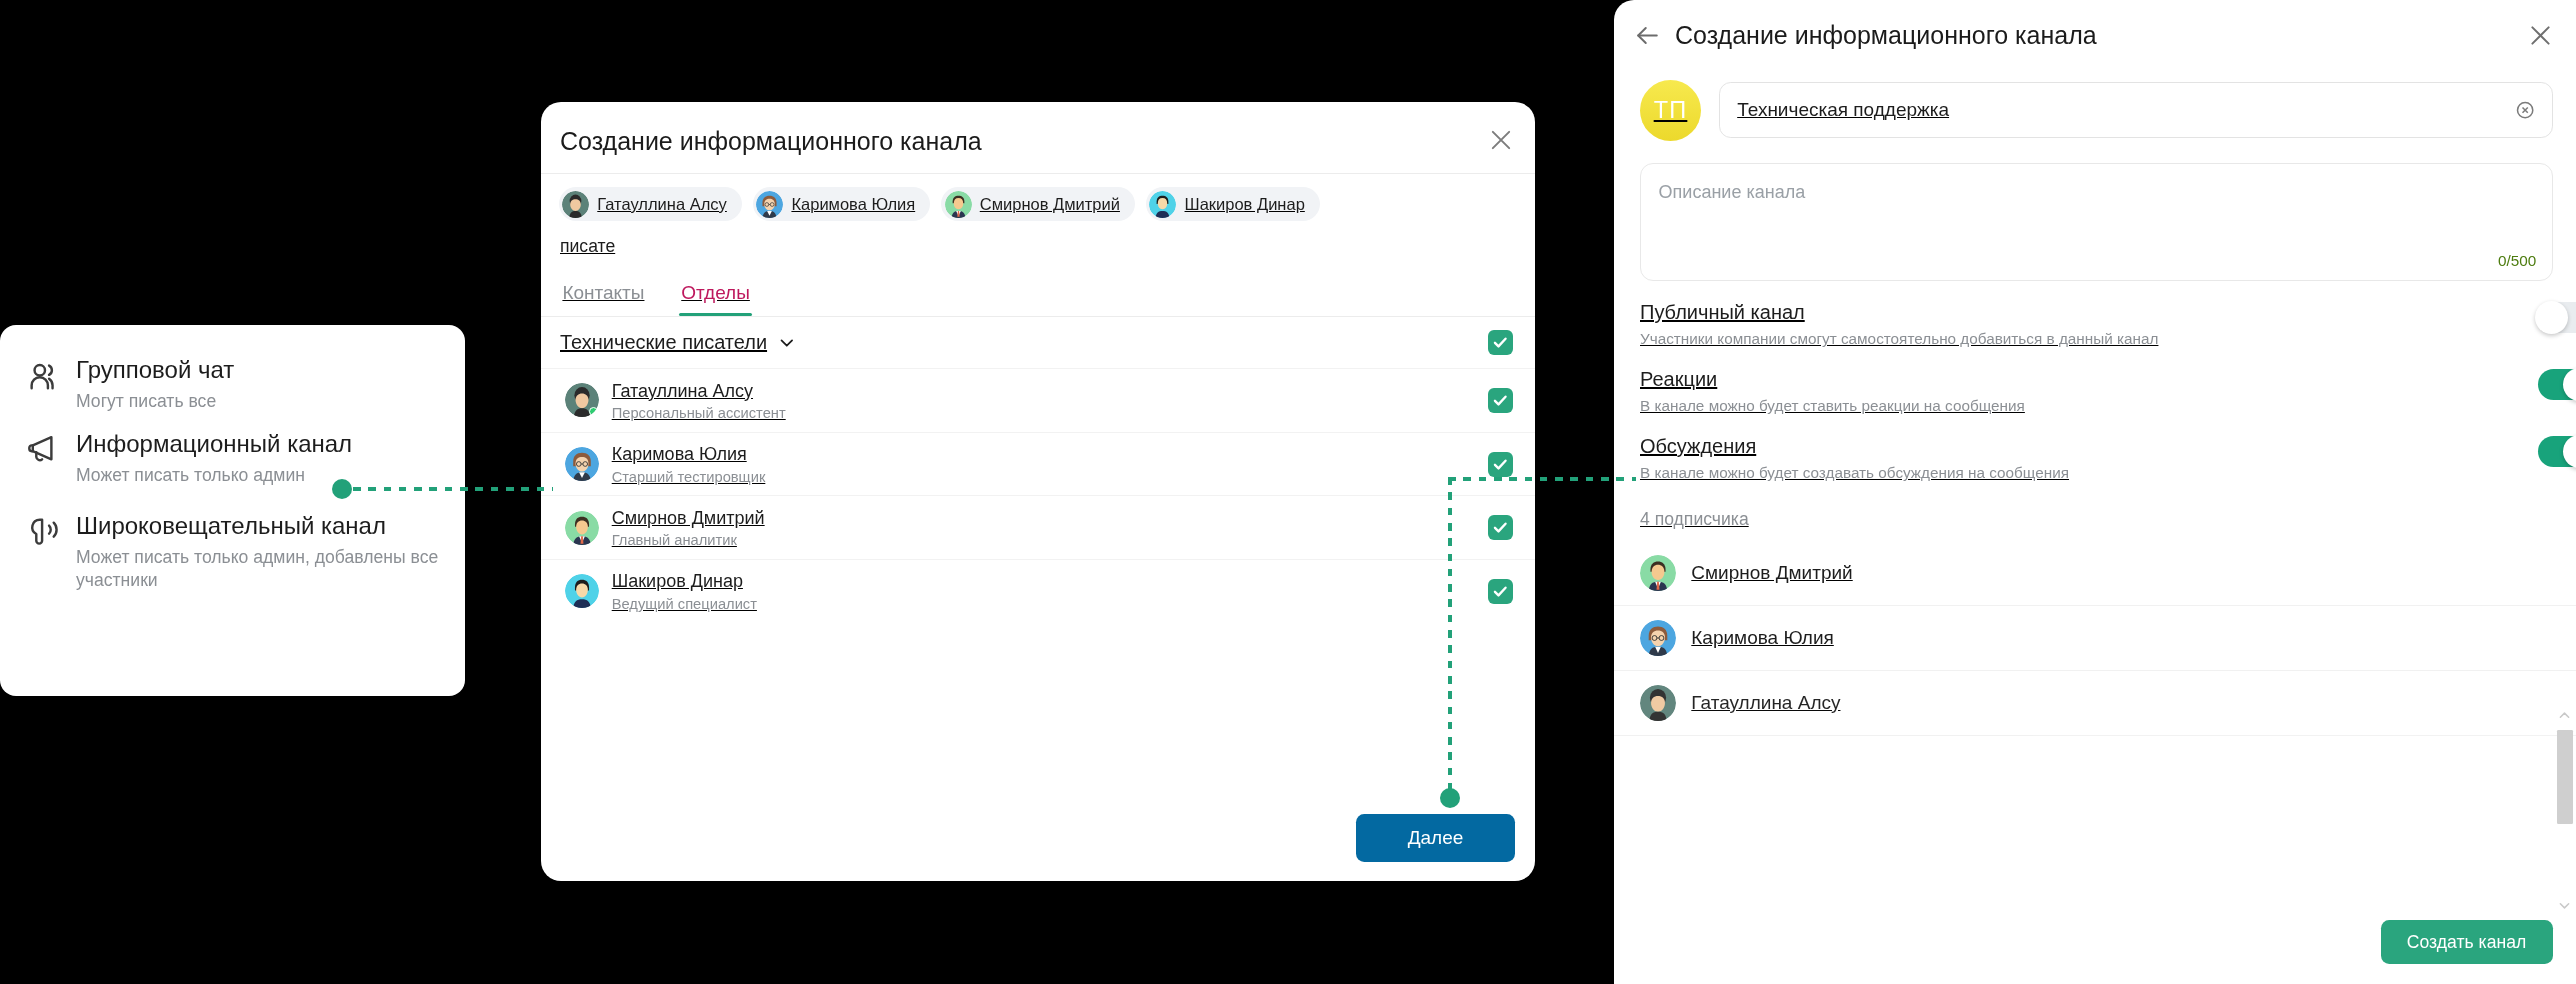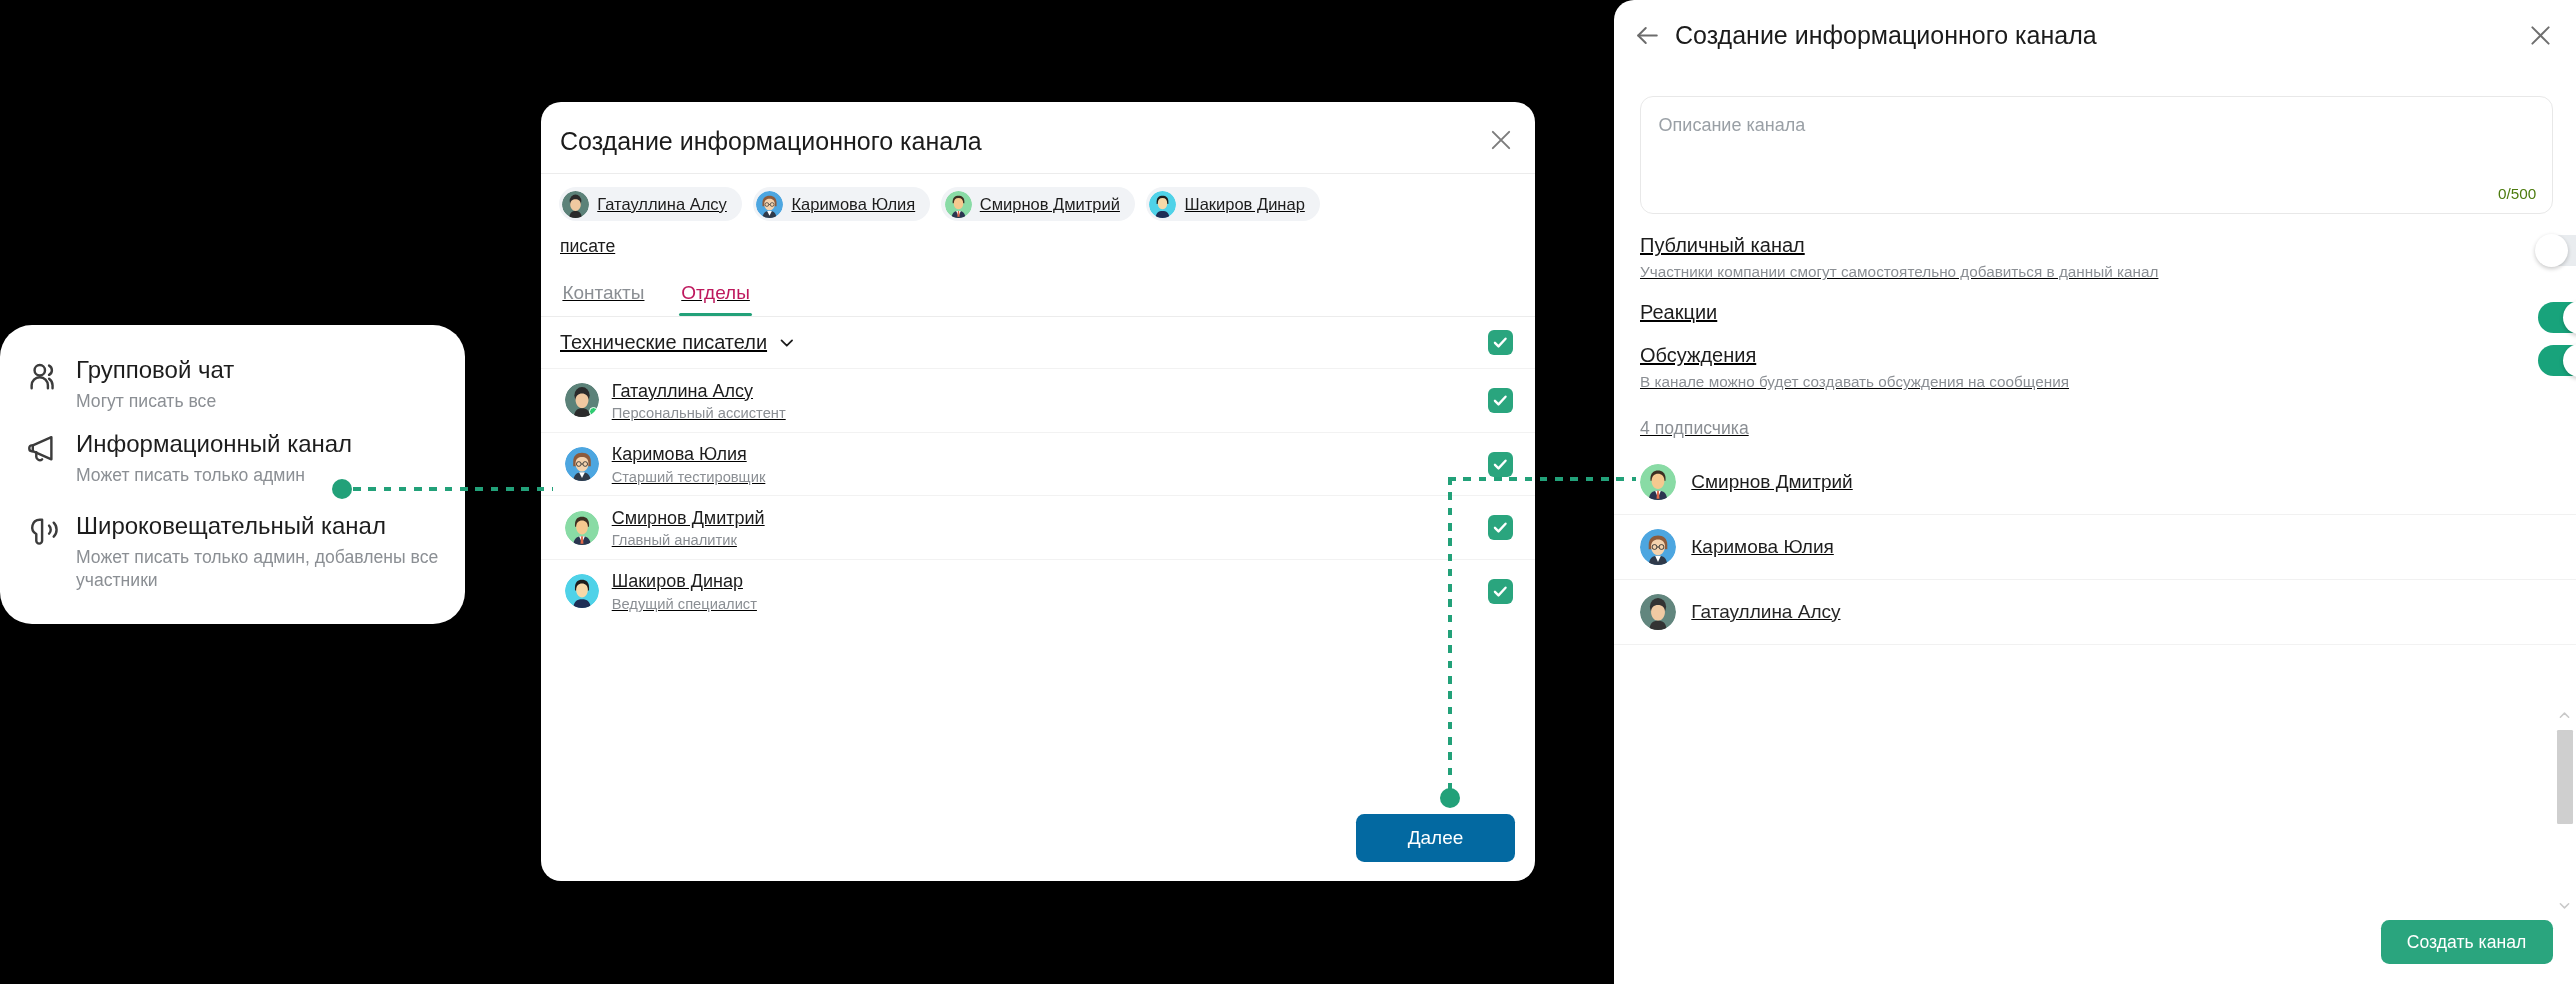--- a/index.html
+++ b/index.html
@@ -12,22 +12,22 @@
   .stage { position: relative; width: 2576px; height: 985px; }
 
   
   .card { position: absolute; background: #fff; border-radius: 20px;
           box-shadow: 0 3.5px 20px rgba(0,0,0,.22); overflow: hidden; text-decoration: underline; }
   .avatar { border-radius: 50%; flex: none; position: relative;
             overflow: hidden; display: block; }
   .avatar svg { display: block; width: 100%; height: 100%; }
 
   
-  #left-card { left: 0px; top: 325px; width: 465px; height: 299px;
-               border-radius: 32px; }
+  #left-card { left: 0px; top: 325px; width: 465px; height: 371px;
+               border-radius: 16px; }
   .lc-item { position: absolute; left: 27px; }
   .lc-icon { position: absolute; left: 0; top: 2.4px; width: 36px; height: 36px; }
   .lc-icon svg { width: 36px; height: 36px; display:block; stroke:#3c3c3c;
                  fill:none; stroke-width:4.2; stroke-linecap:round; stroke-linejoin:round; }
   .lc-title { margin-left: 49px; font-size: 24px; color: #1d1d1d; line-height: 1.2;
               font-weight: 400; white-space: nowrap; }
   .lc-sub { margin-left: 49px; font-size: 17.6px; color: #8b8f94; line-height: 1.33;
             margin-top: 5.3px; max-width: 388px; }
 
   
@@ -386,36 +386,49 @@
           </svg>
       </span>
       <div class="rp-title">Создание информационного канала</div>
       <span class="rp-close">
         <svg viewBox="0 0 50 50">
             <path d="M11 11 39 39M39 11 11 39"></path>
           </svg>
       </span>
     </div>
 
+    <div class="name-row">
+      <div class="ch-avatar">ТП</div>
+      <div class="name-input">
+        <input value="Техническая поддержка" style="">
+        <span class="clr-btn">
+          <svg viewBox="0 0 38 38">
+              <circle cx="19" cy="19" r="13"></circle>
+              <path d="M14.5 14.5l9 9M23.5 14.5l-9 9"></path>
+            </svg>
+        </span>
+      </div>
+    </div>
 
     <div class="desc-box">
       <div class="desc-ph">Описание канала</div>
       <div class="desc-count">0/500</div>
     </div>
 
     <div class="setting">
       <div class="set-title">Публичный канал</div>
       <div class="set-sub">Участники компании смогут самостоятельно добавиться в данный канал</div>
       <div class="toggle">
           <span class="knob"></span>
         </div>
     </div>
 
     <div class="setting">
       <div class="set-title">Реакции</div>
+      <div class="set-sub">В канале можно будет ставить реакции на сообщения</div>
       <div class="toggle on">
           <span class="knob"></span>
         </div>
     </div>
 
     <div class="setting">
       <div class="set-title">Обсуждения</div>
       <div class="set-sub">В канале можно будет создавать обсуждения на сообщения</div>
       <div class="toggle on">
           <span class="knob"></span>

